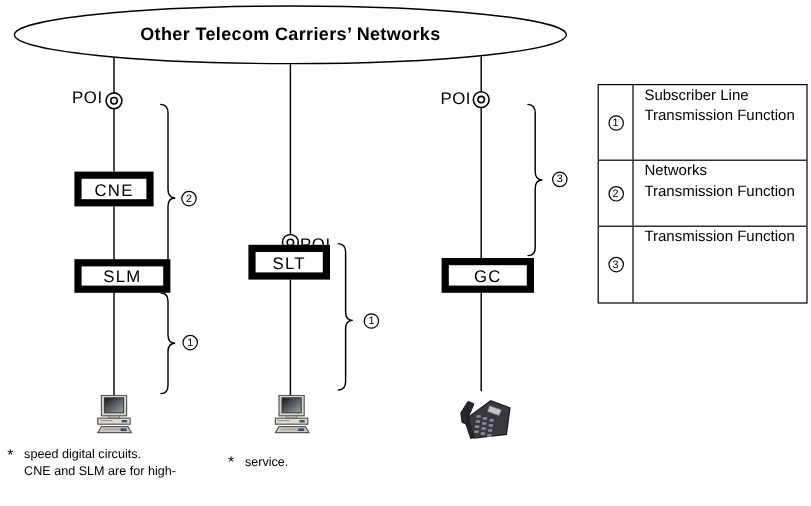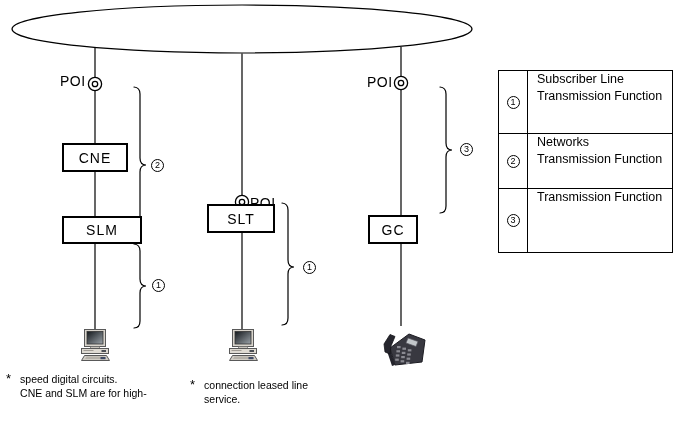--- a/index.html
+++ b/index.html
@@ -8,21 +8,21 @@
     font-family:"Liberation Sans","DejaVu Sans",sans-serif;color:#000;overflow:hidden;
   }
   .abs{position:absolute;}
   svg.layer{position:absolute;left:0;top:0;}
   .cloud-title{
     left:42px;top:20px;width:400px;text-align:center;
     font-size:15px;font-weight:bold;letter-spacing:0.3px;
   }
   .poi-label{font-size:14px;line-height:14px;letter-spacing:0.5px;}
   .node-box{
-    border:2px solid #000000;background:#fff;box-sizing:border-box;
+    border:6px solid #000000;background:#fff;box-sizing:border-box;
     display:flex;align-items:center;justify-content:center;
     font-size:14px;letter-spacing:1px;
   }
   .cnum{
     width:13px;height:13px;border:1px solid #000;border-radius:50%;
     box-sizing:border-box;display:flex;align-items:center;justify-content:center;
     font-size:9px;line-height:9px;background:#fff;
   }
   .legend{
     left:498px;top:70px;width:175px;height:183px;border:1px solid #000;
@@ -63,35 +63,36 @@
       <circle cx="401" cy="83" r="6.6" fill="#fff" stroke="#000" stroke-width="1.3"></circle>
       <circle cx="401" cy="83" r="2.7" fill="#fff" stroke="#000" stroke-width="1.3"></circle>
     </g>
 
     <path d="M 134 87 Q 140 87.5 140 94 L 140 158 Q 140 165 146 165 Q 140 165 140 172 L 140 236 Q 140 243 134 243" fill="none" stroke="#000" stroke-width="1.2" stroke-linecap="round"></path>
     <path d="M 134 244 Q 140 244.5 140 251 L 140 279 Q 140 286 146 286 Q 140 286 140 293 L 140 321 Q 140 328 134 328" fill="none" stroke="#000" stroke-width="1.2" stroke-linecap="round"></path>
     <path d="M 282 203 Q 288 203.5 288 210 L 288 260 Q 288 267 294 267 Q 288 267 288 274 L 288 318 Q 288 325 282 325" fill="none" stroke="#000" stroke-width="1.2" stroke-linecap="round"></path>
     <path d="M 440 87 Q 446 87.5 446 94 L 446 143 Q 446 150 452 150 Q 446 150 446 157 L 446 206 Q 446 213 440 213" fill="none" stroke="#000" stroke-width="1.2" stroke-linecap="round"></path>
   </svg>
 
+  <div class="abs cloud-title">Other Telecom Carriers’ Networks</div>
 
   <div class="abs poi-label" style="left:60px;top:74px;">POI</div>
   <div class="abs poi-label" style="left:250px;top:196px;">POI</div>
   <div class="abs poi-label" style="left:367px;top:75px;">POI</div>
 
   <div class="abs node-box" style="left:62px;top:143px;width:66px;height:29px;">
     <span>CNE</span>
   </div>
   <div class="abs node-box" style="left:62px;top:216px;width:80px;height:28px;">
     <span>SLM</span>
   </div>
   <div class="abs node-box" style="left:207px;top:204px;width:68px;height:29px;">
     <span>SLT</span>
   </div>
-  <div class="abs node-box" style="left:368px;top:215px;width:50px;height:29px;">
+  <div class="abs node-box" style="left:368px;top:215px;width:77px;height:29px;">
     <span>GC</span>
   </div>
 
   <div class="abs cnum" style="left:151px;top:159px;">2</div>
   <div class="abs cnum" style="left:152px;top:279px;">1</div>
   <div class="abs cnum" style="left:303px;top:261px;">1</div>
   <div class="abs cnum" style="left:460px;top:143px;">3</div>
 
   <div class="abs legend">
     <div class="legend-row">
@@ -176,18 +177,17 @@
   <div class="footnote" style="left:6px;top:373px;">
     <span class="fn-marker">*</span>
     <div>
       <div>speed digital circuits.</div>
       <div>CNE and SLM are for high-</div>
     </div>
   </div>
   <div class="footnote" style="left:190px;top:379px;">
     <span class="fn-marker">*</span>
     <div>
-      <div>connection leased line</div>
       <div>service.</div>
     </div>
   </div>
 
 </div>
 
 </body></html>

